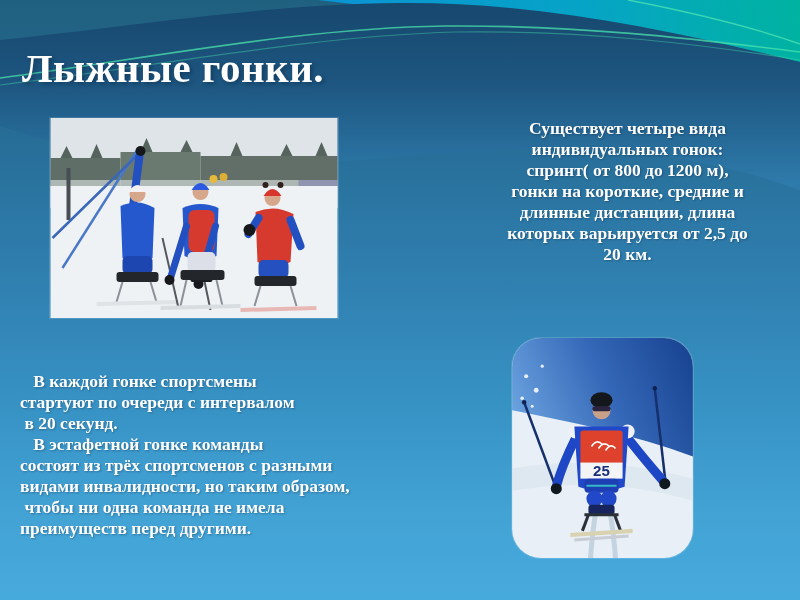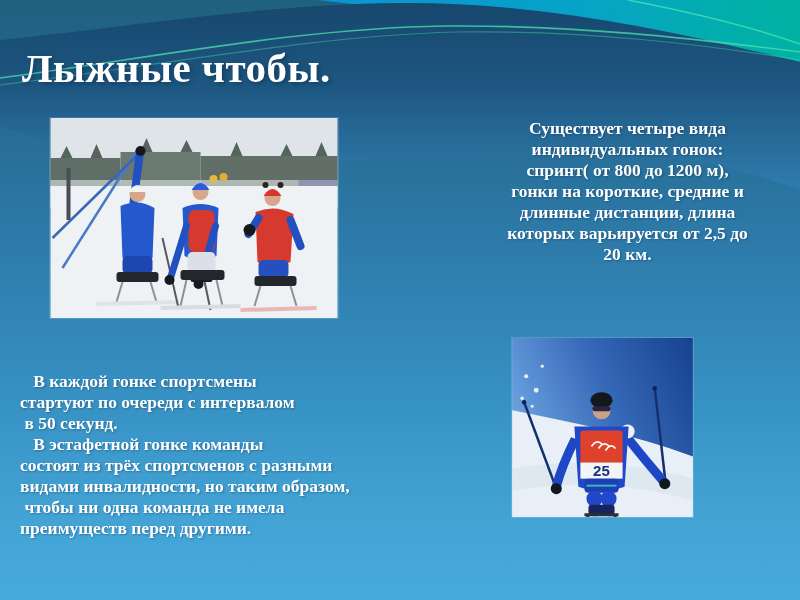--- a/index.html
+++ b/index.html
@@ -16,21 +16,21 @@
   }
   .textblock {
     position:absolute; color:#ffffff; font-weight:700;
     font-size:17.5px; line-height:21px; white-space:pre-wrap;
     text-shadow:1px 1px 2px rgba(8,30,58,0.35);
   }
   .text-intro { left:460px; top:118px; width:335px;text-align:center; }
   .text-body  { left:20px;  top:371px; width:435px; }
   .photo { position:absolute; overflow:hidden; box-shadow:0 0 0 1px rgba(255,255,255,0.15); }
   .photo-team  { left:50px;  top:118px; width:288px; height:200px; }
-  .photo-skier { left:512px; top:338px; width:181px; height:179px; }
+  .photo-skier { left:512px; top:338px; width:181px; height:220px;border-radius:29px; }
   .photo svg { display:block; }
 </style>
 </head>
 <body>
 
 <div class="slide">
 
   <svg class="deco" width="800" height="190" viewBox="0 0 800 190">
     <defs>
       <linearGradient id="cyanG" x1="330" y1="60" x2="800" y2="-10" gradientUnits="userSpaceOnUse">
@@ -44,21 +44,21 @@
           <stop offset="1" stop-color="#2e7bab"></stop>
       </linearGradient>
     </defs>
     <path d="M318,0 L800,0 L800,62 C660,46 480,18 318,0 Z" fill="url(#cyanG)"></path>
     <path d="M0,40 C150,24 270,4 400,3 C540,2 670,30 800,62 L800,190 C640,132 500,150 360,160 C220,170 80,156 0,126 Z" fill="url(#navyG)"></path>
     <path d="M0,78 C150,58 300,28 445,26 C575,25 690,38 800,52" stroke="#49e3ac" stroke-width="1.6" fill="none" opacity="0.75"></path>
     <path d="M0,85 C160,66 310,36 455,32 C585,30 700,44 800,60" stroke="#49e3ac" stroke-width="1.2" fill="none" opacity="0.4"></path>
     <path d="M628,0 C690,12 755,28 800,44" stroke="#52e8b0" stroke-width="1.5" fill="none" opacity="0.7"></path>
   </svg>
 
-  <h1 class="slide-title">Лыжные чтобы.</h1>
+  <h1 class="slide-title">Лыжные гонки.</h1>
 
   <div class="photo photo-team">
     <svg width="288" height="200" viewBox="0 0 287 200">
       <rect width="287" height="90" fill="#dfe4e8"></rect>
       <g>
         <rect x="0" y="40" width="70" height="30" fill="#5f6f67"></rect>
         <rect x="70" y="34" width="80" height="36" fill="#6a7a70"></rect>
         <rect x="150" y="38" width="137" height="32" fill="#616f68"></rect>
         <path d="M10,40 L16,28 L22,40 Z M40,40 L46,26 L52,40 Z M90,34 L96,20 L102,34 Z M130,34 L136,22 L142,34 Z M180,38 L186,24 L192,38 Z M230,38 L236,26 L242,38 Z M265,38 L271,24 L277,38 Z" fill="#55655d"></path>
         <rect x="0" y="62" width="287" height="9" fill="#cfd6d4" opacity="0.7"></rect>
@@ -126,21 +126,21 @@
   <div class="textblock text-intro">Существует четыре вида
 индивидуальных гонок:
 спринт( от 800 до 1200 м),
 гонки на короткие, средние и
 длинные дистанции, длина
 которых варьируется от 2,5 до
 20 км.</div>
 
   <div class="textblock text-body">   В каждой гонке спортсмены
 стартуют по очереди с интервалом
- в 50 секунд.
+ в 20 секунд.
    В эстафетной гонке команды
 состоят из трёх спортсменов с разными
 видами инвалидности, но таким образом,
  чтобы ни одна команда не имела
 преимуществ перед другими.</div>
 
   <div class="photo photo-skier">
     <svg width="181" height="221" viewBox="0 0 180 220">
       <defs>
         <linearGradient id="skyG" x1="0" y1="80" x2="180" y2="0" gradientUnits="userSpaceOnUse">

